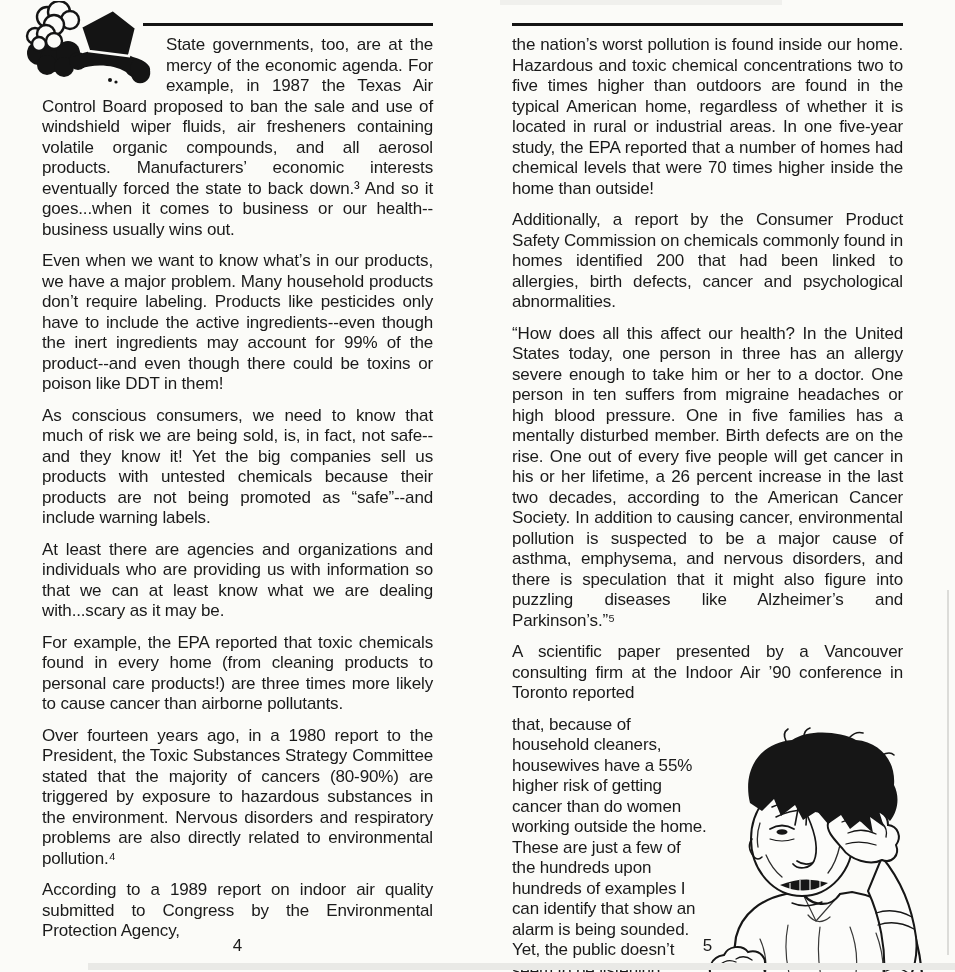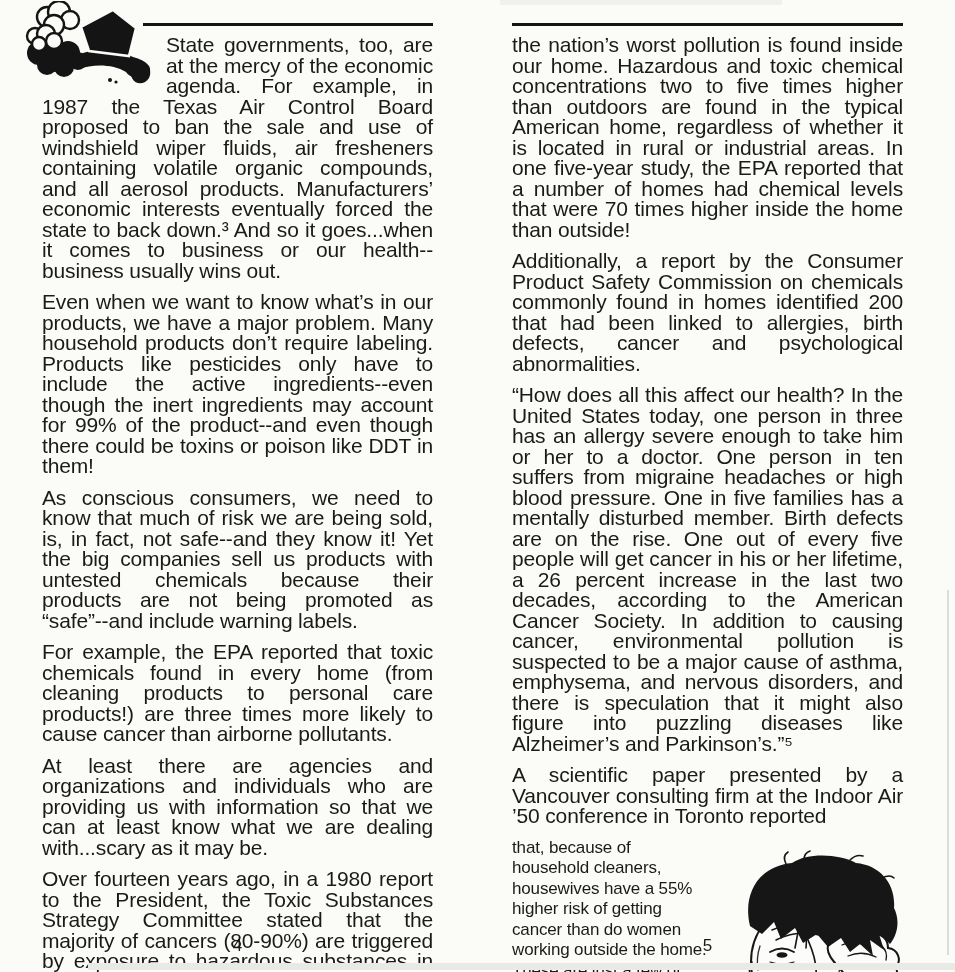--- a/index.html
+++ b/index.html
@@ -10,21 +10,21 @@
     color:#1a1a1a;
   }
   .col{position:absolute;top:0;padding-top:23px;width:391px;}
   .col-left{left:42px;}
   .col-right{left:512px;}
   .rule{height:3px;background:#141414;margin-bottom:9px;}
   .rule-left{margin-left:101px;width:290px;}
   .rule-right{width:391px;}
   p.body-text{
     margin:0 0 11px 0;
-    font-size:21px;line-height:20.5px;letter-spacing:-0.15px;
+    font-size:17px;line-height:20.5px;letter-spacing:-0.15px;
     text-align:justify;
   }
   .p1-float{float:left;width:124px;height:43px;}
   .smokehouse{position:absolute;left:-19px;top:1px;width:142px;height:86px;}
   .closing-row{position:relative;min-height:296px;}
   .wrap-text{
     width:196px;font-size:17px;line-height:20.5px;letter-spacing:-0.15px;
     text-align:left;
   }
   .man-art{position:absolute;left:188px;top:12px;width:238px;height:292px;}
@@ -73,32 +73,33 @@
 
     <polygon points="58,26 90,9 113,27 106,55 66,50" fill="#141414" stroke="#fbfbf8" stroke-width="2.5"></polygon>
   </svg>
 
   <div class="rule rule-left"></div>
 
   <div class="p1-float"></div>
   <p class="body-text">State governments, too, are at the mercy of the economic agenda. For example, in 1987 the Texas Air Control Board proposed to ban the sale and use of windshield wiper fluids, air fresheners containing volatile organic compounds, and all aerosol products. Manufacturers’ economic interests eventually forced the state to back down.³ And so it goes...when it comes to business or our health--business usually wins out.</p>
   <p class="body-text">Even when we want to know what’s in our products, we have a major problem. Many household products don’t require labeling. Products like pesticides only have to include the active ingredients--even though the inert ingredients may account for 99% of the product--and even though there could be toxins or poison like DDT in them!</p>
   <p class="body-text">As conscious consumers, we need to know that much of risk we are being sold, is, in fact, not safe--and they know it! Yet the big companies sell us products with untested chemicals because their products are not being promoted as “safe”--and include warning labels.</p>
+  <p class="body-text">At least there are agencies and organizations and individuals who are providing us with information so that we can at least know what we are dealing with...scary as it may be.</p>
   <p class="body-text">For example, the EPA reported that toxic chemicals found in every home (from cleaning products to personal care products!) are three times more likely to cause cancer than airborne pollutants.</p>
-  <p class="body-text">At least there are agencies and organizations and individuals who are providing us with information so that we can at least know what we are dealing with...scary as it may be.</p>
   <p class="body-text">Over fourteen years ago, in a 1980 report to the President, the Toxic Substances Strategy Committee stated that the majority of cancers (80-90%) are triggered by exposure to hazardous substances in the environment. Nervous disorders and respiratory problems are also directly related to environmental pollution.⁴</p>
+  <p class="body-text">According to a 1989 report on indoor air quality submitted to Congress by the Environmental Protection Agency,</p>
 </div>
 
 <div class="col col-right">
   <div class="rule rule-right"></div>
 
   <p class="body-text">the nation’s worst pollution is found inside our home. Hazardous and toxic chemical concentrations two to five times higher than outdoors are found in the typical American home, regardless of whether it is located in rural or industrial areas. In one five-year study, the EPA reported that a number of homes had chemical levels that were 70 times higher inside the home than outside!</p>
   <p class="body-text">Additionally, a report by the Consumer Product Safety Commission on chemicals commonly found in homes identified 200 that had been linked to allergies, birth defects, cancer and psychological abnormalities.</p>
   <p class="body-text">“How does all this affect our health? In the United States today, one person in three has an allergy severe enough to take him or her to a doctor. One person in ten suffers from migraine headaches or high blood pressure. One in five families has a mentally disturbed member. Birth defects are on the rise. One out of every five people will get cancer in his or her lifetime, a 26 percent increase in the last two decades, according to the American Cancer Society. In addition to causing cancer, environmental pollution is suspected to be a major cause of asthma, emphysema, and nervous disorders, and there is speculation that it might also figure into puzzling diseases like Alzheimer’s and Parkinson’s.”⁵</p>
-  <p class="body-text">A scientific paper presented by a Vancouver consulting firm at the Indoor Air ’50 conference in Toronto reported</p>
+  <p class="body-text">A scientific paper presented by a Vancouver consulting firm at the Indoor Air ’90 conference in Toronto reported</p>
 
   <div class="closing-row">
     <div class="wrap-text">that, because of household cleaners, housewives have a 55% higher risk of getting cancer than do women working outside the home. These are just a few of the hundreds upon hundreds of examples I can identify that show an alarm is being sounded. Yet, the public doesn’t seem to be listening.</div>
 
     <svg class="man-art" viewBox="0 0 238 292" aria-hidden="true">
 
       <path d="M36,210 C42,186 62,172 86,167 L100,161 C108,180 130,182 140,167 L152,165 C186,171 208,188 216,212 C222,236 224,264 222,285 L40,285 C33,260 32,234 36,210 Z" fill="#fcfcfa" stroke="#161616" stroke-width="2.2"></path>
 
       <g class="ink" stroke-width="1.2" opacity="0.85">
         <path d="M60,212 Q70,234 63,258"></path>

